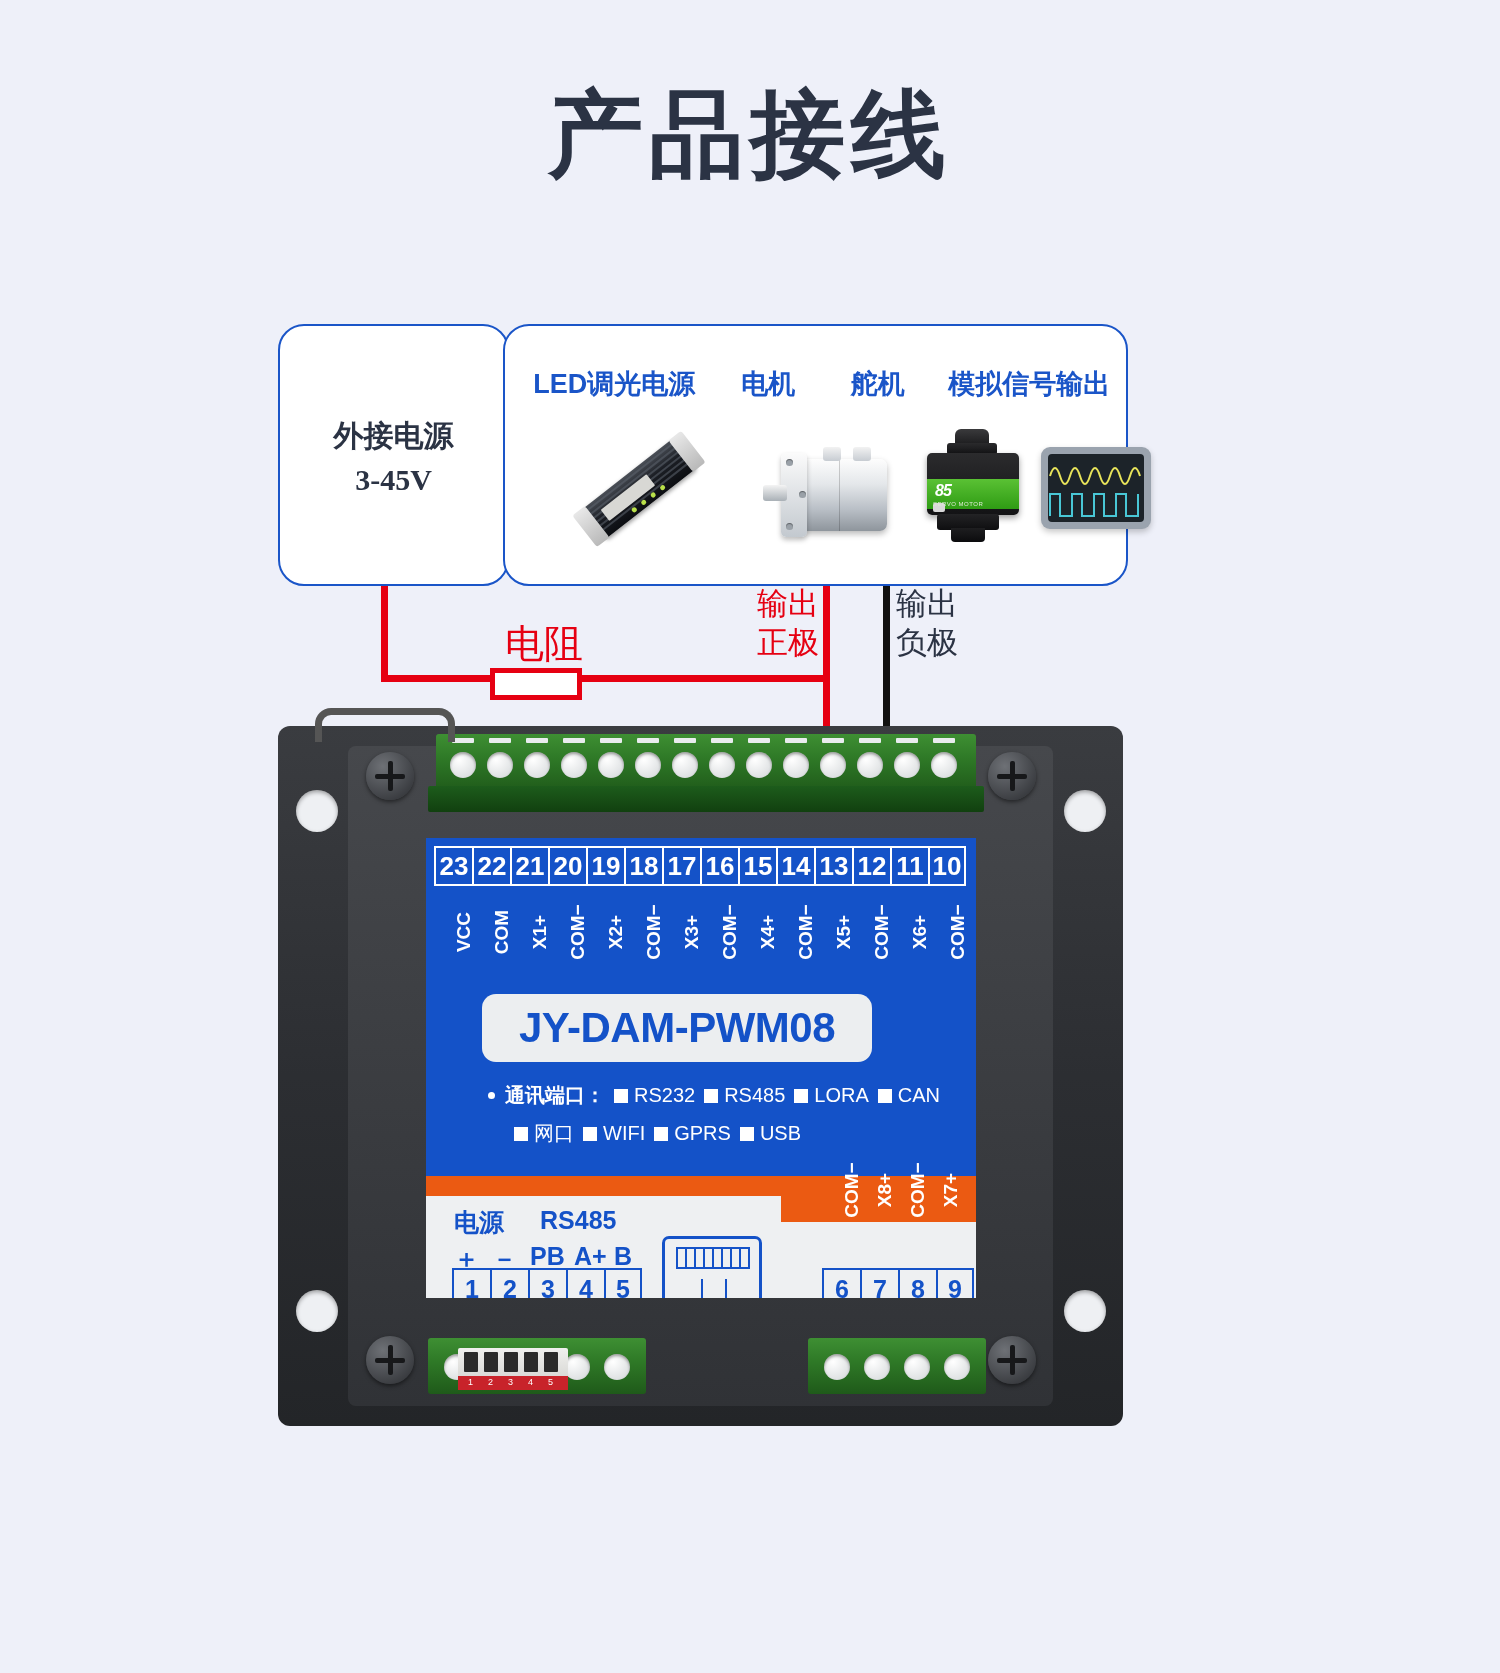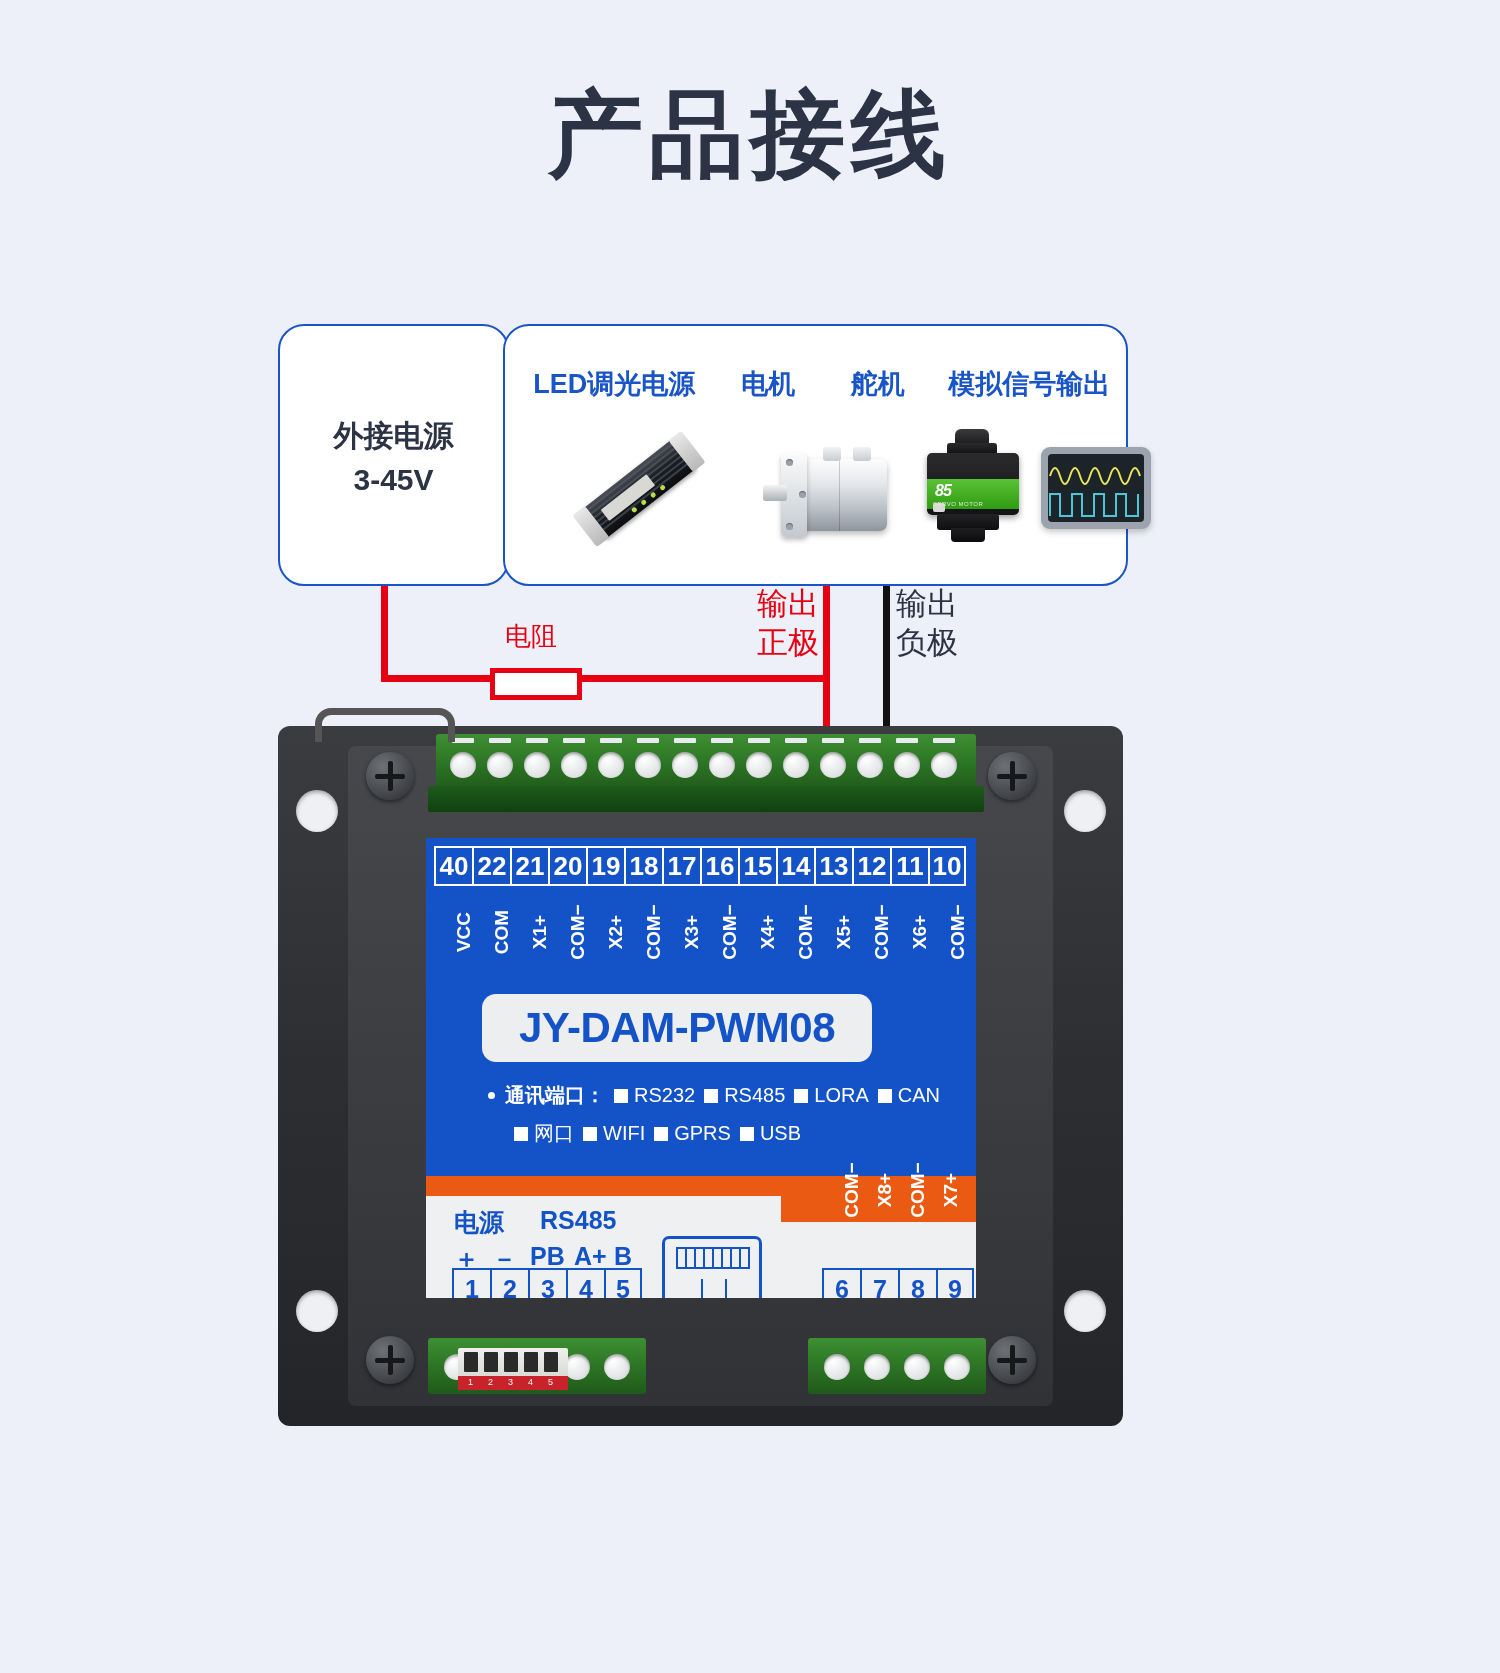--- a/index.html
+++ b/index.html
@@ -25,21 +25,21 @@
     border:2px solid #1a55c8; border-radius:26px;
   }
   #box-power { left:278px; top:324px; width:231px; height:262px; }
   #box-loads { left:503px; top:324px; width:625px; height:262px; }
 
   .power-text {
     position:absolute; left:0; top:88px; width:100%;
     text-align:center; color:#2b3344;
     font-size:30px; font-weight:bold; line-height:1.45;
   }
-  .power-text .v { font-weight:bold; }
+  .power-text .v { font-weight:bold;font-family:Liberation Serif, serif; }
 
   .load-labels {
     position:absolute; left:0; top:40px; width:100%;
     display:flex; align-items:flex-start;
     color:#1a55c8; font-size:27px; font-weight:bold;
   }
   .load-labels span { text-align:center; }
   .ll1 { width:200px; margin-left:10px; }
   .ll2 { width:110px; }
   .ll3 { width:110px; }
@@ -98,21 +98,21 @@
   
   .scope { position:absolute; left:528px; top:26px; width:110px; height:82px;
     background:#9aa3ae; border-radius:9px; padding:7px; box-shadow:0 3px 6px rgba(0,0,0,.22); }
   .scope-screen { width:100%; height:100%; background:#1c2329; border-radius:4px; position:relative; overflow:hidden; }
 
   
   .wire { position:absolute; background:#e60012; }
   .wire-blk { position:absolute; background:#111111; }
 
   .lbl { position:absolute; font-weight:normal; line-height:1.25; }
-  #lbl-res { left:505px; top:620px; font-size:26px; color:#e60012; }
+  #lbl-res { left:505px; top:620px; font-size:39px; color:#e60012; }
   #lbl-outp { left:757px; top:585px; font-size:31px; color:#e60012; text-align:center; }
   #lbl-outn { left:896px; top:585px; font-size:31px; color:#2b3344; text-align:center; }
 
   .resistor { position:absolute; left:490px; top:668px; width:92px; height:32px;
     background:#ffffff; border:5px solid #e60012; }
 
   
   #device { position:absolute; left:278px; top:726px; width:845px; height:700px; }
 
   .case {
@@ -361,21 +361,21 @@
 
     <div class="face">
       <div class="face-blue"></div>
       <div class="face-orange"></div>
       <div class="face-white"></div>
       <div class="step-blue"></div>
       <div class="step-orange"></div>
       <div class="step-white"></div>
 
       <div class="num-row">
-          <div class="num-cell">40</div>
+          <div class="num-cell">23</div>
           <div class="num-cell">22</div>
           <div class="num-cell">21</div>
           <div class="num-cell">20</div>
           <div class="num-cell">19</div>
           <div class="num-cell">18</div>
           <div class="num-cell">17</div>
           <div class="num-cell">16</div>
           <div class="num-cell">15</div>
           <div class="num-cell">14</div>
           <div class="num-cell">13</div>

